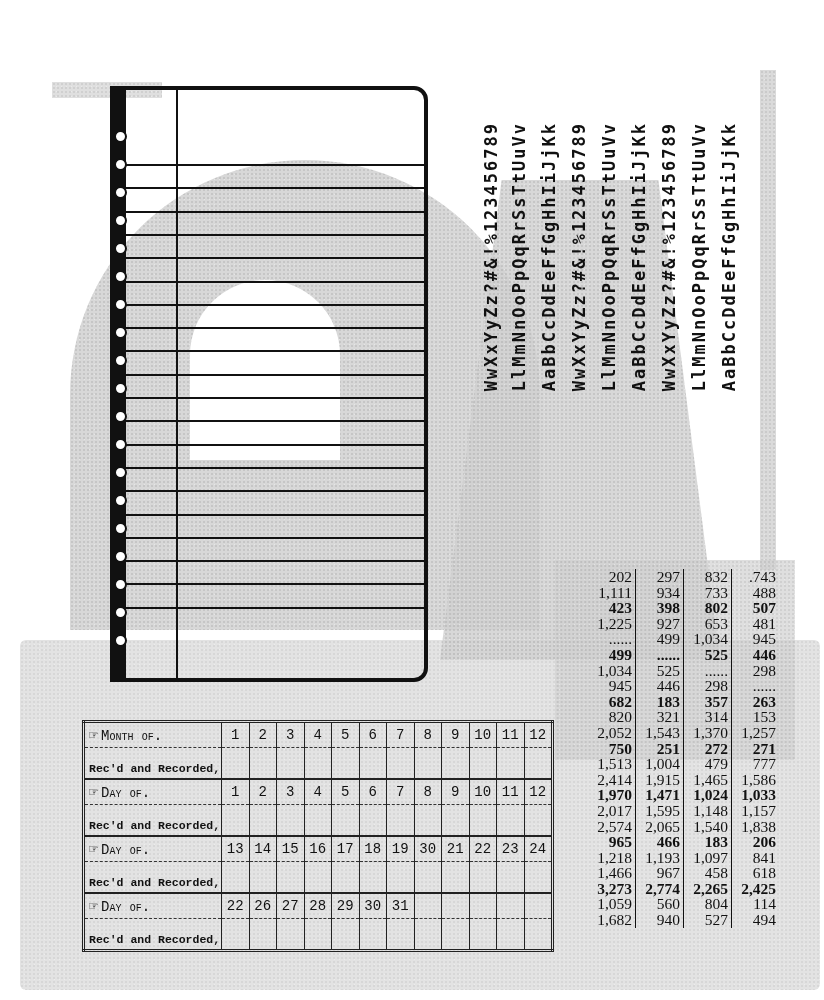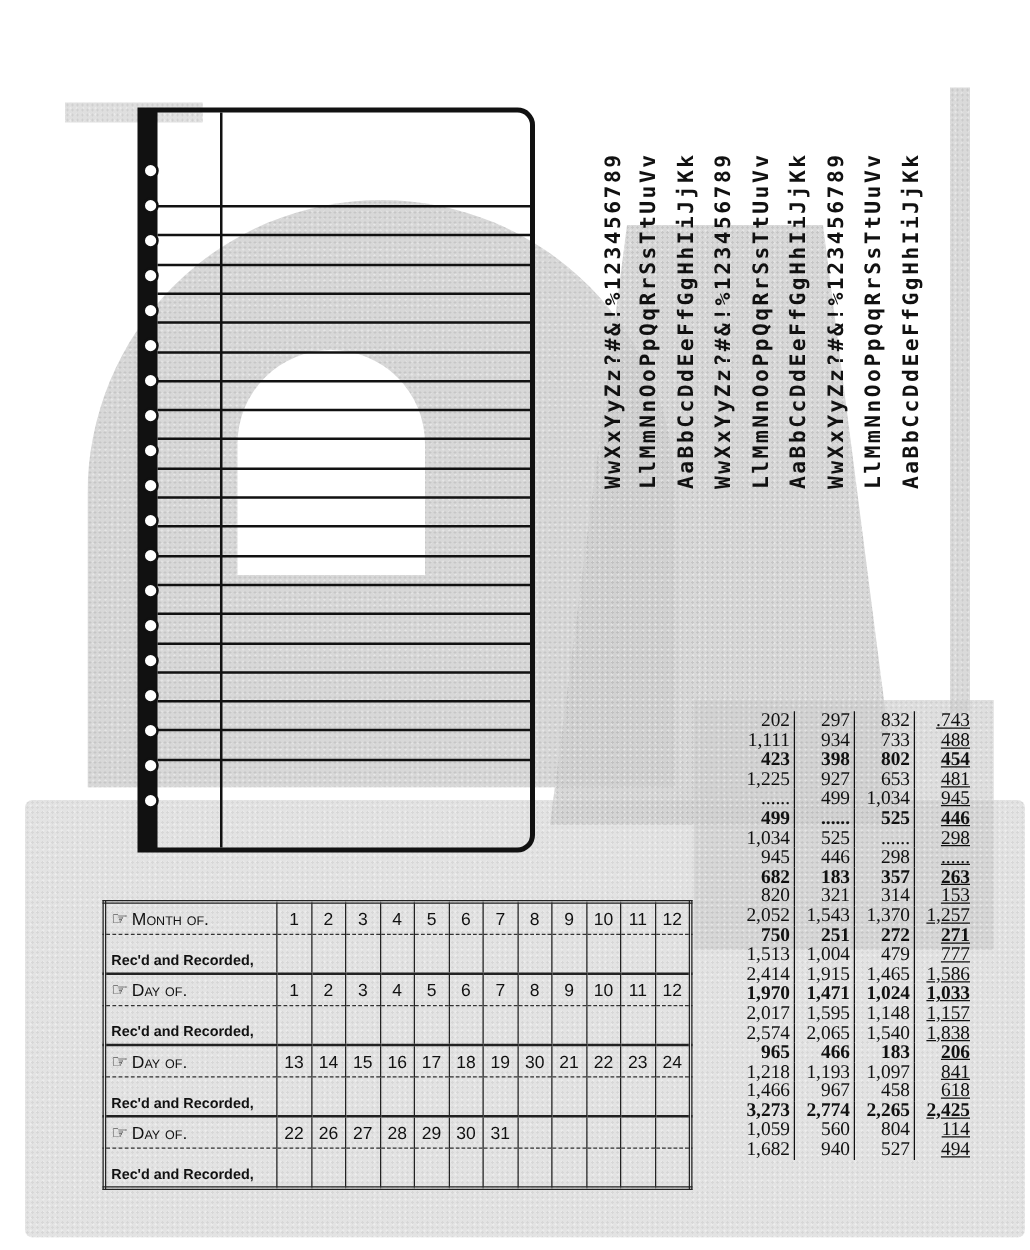--- a/index.html
+++ b/index.html
@@ -10,24 +10,24 @@
   .notebook{position:absolute;left:110px;top:86px;width:318px;height:596px;border:4px solid #111;border-left:16px solid #111;border-radius:0 14px 14px 0;background:transparent;box-sizing:border-box;}
   .nb-margin{position:absolute;left:50px;top:0;bottom:0;width:1.5px;background:#111;}
   .nb-line{position:absolute;left:0;right:0;height:2px;background:#111;}
   .nb-ring{position:absolute;left:-12px;width:9px;height:9px;border:2px solid #111;border-radius:50%;background:#fff;}
   
   .alpha-wrap{position:absolute;left:478px;top:122px;width:270px;height:420px;}
   .alpha-col{position:absolute;top:0;width:26px;writing-mode:vertical-rl;font-family:"DejaVu Sans Mono",monospace;font-size:17px;letter-spacing:2px;color:#111;line-height:26px;font-weight:bold;}
   
   .num-table{position:absolute;left:588px;top:569px;border-collapse:collapse;font-family:"Liberation Serif",serif;font-size:15.5px;line-height:15.6px;color:#111;}
   .num-table td{text-align:right;padding:0 3px 0 2px;border-right:1.5px solid #111;min-width:42px;}
-  .num-table td:last-child{border-right:none;text-decoration:underline;}
+  .num-table td:last-child{border-right:none;}
   .num-table tr.b td{font-weight:bold;margin-top:15px;}
   
-  .cal{position:absolute;left:82px;top:720px;border:3px double #222;border-collapse:collapse;font-family:Liberation Sans, sans-serif;color:#111;background:transparent;}
+  .cal{position:absolute;left:82px;top:720px;border:3px double #222;border-collapse:collapse;font-family:Liberation Mono, monospace;color:#111;background:transparent;}
   .cal td{border-left:1.5px solid #222;width:26.5px;height:24px;text-align:center;font-size:13px;padding:0;}
   .cal td.lbl{width:132px;text-align:left;padding-left:4px;border-left:none;font-size:12.5px;}
   .cal tr.hd td{border-bottom:1px dashed #333;font-size:14px;}
   .cal tr.hd td.lbl{font-variant:small-caps;font-size:14px;}
   .cal tr.rc td{height:27px;border-bottom:2px solid #222;}
   .cal tr.rc td.lbl{font-size:11.5px;vertical-align:bottom;padding-bottom:3px;font-weight:bold;}
   .hand{display:inline-block;font-size:15px;margin-right:3px;}
 </style>
 </head>
 <body>
@@ -108,21 +108,21 @@
       <tr>
         <td>1,111</td>
         <td>934</td>
         <td>733</td>
         <td>488</td>
       </tr>
       <tr class="b">
         <td>423</td>
         <td>398</td>
         <td>802</td>
-        <td>454</td>
+        <td>507</td>
       </tr>
       <tr>
         <td>1,225</td>
         <td>927</td>
         <td>653</td>
         <td>481</td>
       </tr>
       <tr>
         <td>......</td>
         <td>499</td>

